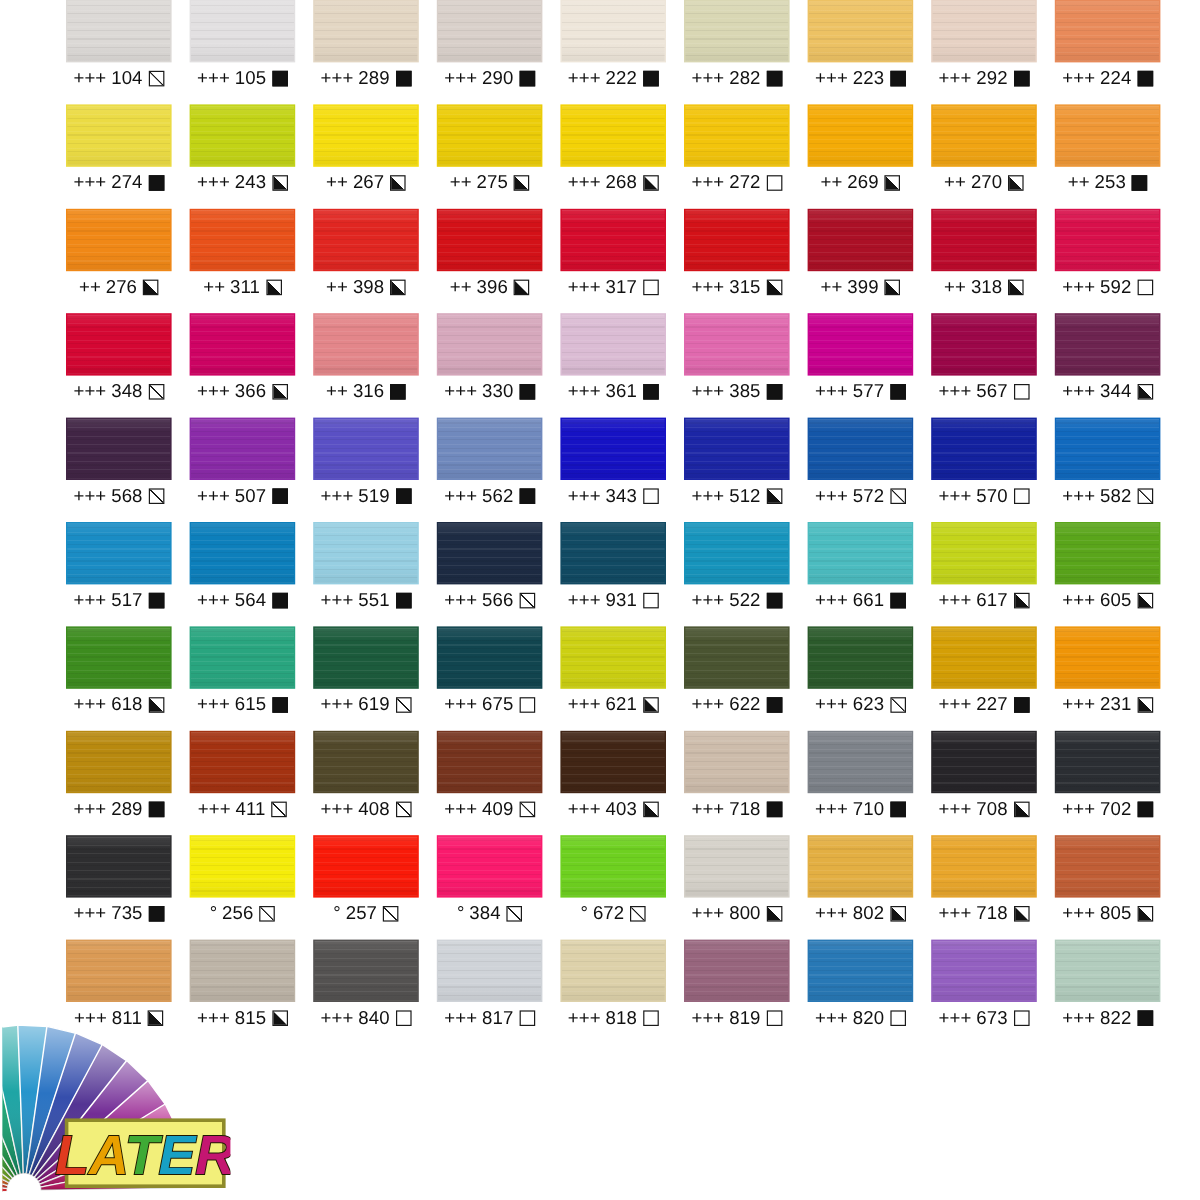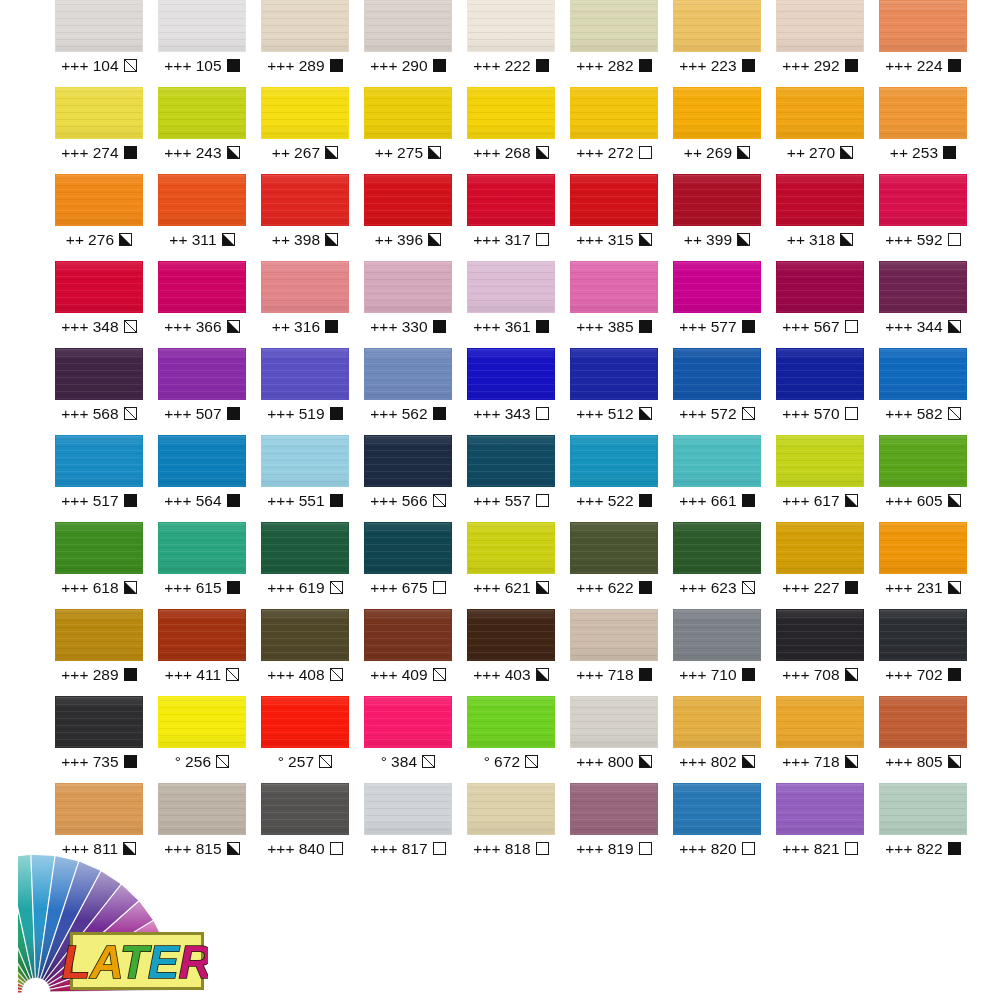--- a/index.html
+++ b/index.html
@@ -114,21 +114,21 @@
   }
   .op-semitransparent {
     background: #ffffff;
     border: 1.6px solid #1a1a1a;
     background-image: linear-gradient(to bottom left, transparent 0%, transparent 46%, #1a1a1a 47.5%, #1a1a1a 53%, transparent 54.5%, transparent 100%);
   }
 
   
   #later-logo {
     position: absolute;
-    left: 18px;
+    left: 2px;
     bottom: 0px;
     width: 190px;
     height: 160px;
   }
   #later-logo svg { display: block; }
 </style>
 </head>
 <body>
 
 <div id="page">
@@ -534,21 +534,21 @@
           <div class="swatch-label">
             <span class="lf-text">+++</span>
             <span class="code-text">566</span>
             <span class="op-icon op-semitransparent"></span>
           </div>
         </div>
         <div class="swatch-cell">
           <div class="swatch-chip" style="background: rgb(17, 74, 99);"></div>
           <div class="swatch-label">
             <span class="lf-text">+++</span>
-            <span class="code-text">557</span>
+            <span class="code-text">931</span>
             <span class="op-icon op-transparent"></span>
           </div>
         </div>
         <div class="swatch-cell">
           <div class="swatch-chip" style="background: rgb(23, 148, 188);"></div>
           <div class="swatch-label">
             <span class="lf-text">+++</span>
             <span class="code-text">522</span>
             <span class="op-icon op-opaque"></span>
           </div>
@@ -854,21 +854,21 @@
           <div class="swatch-label">
             <span class="lf-text">+++</span>
             <span class="code-text">820</span>
             <span class="op-icon op-transparent"></span>
           </div>
         </div>
         <div class="swatch-cell">
           <div class="swatch-chip" style="background: rgb(147, 96, 192);"></div>
           <div class="swatch-label">
             <span class="lf-text">+++</span>
-            <span class="code-text">821</span>
+            <span class="code-text">673</span>
             <span class="op-icon op-transparent"></span>
           </div>
         </div>
         <div class="swatch-cell">
           <div class="swatch-chip" style="background: rgb(178, 204, 189);"></div>
           <div class="swatch-label">
             <span class="lf-text">+++</span>
             <span class="code-text">822</span>
             <span class="op-icon op-opaque"></span>
           </div>

